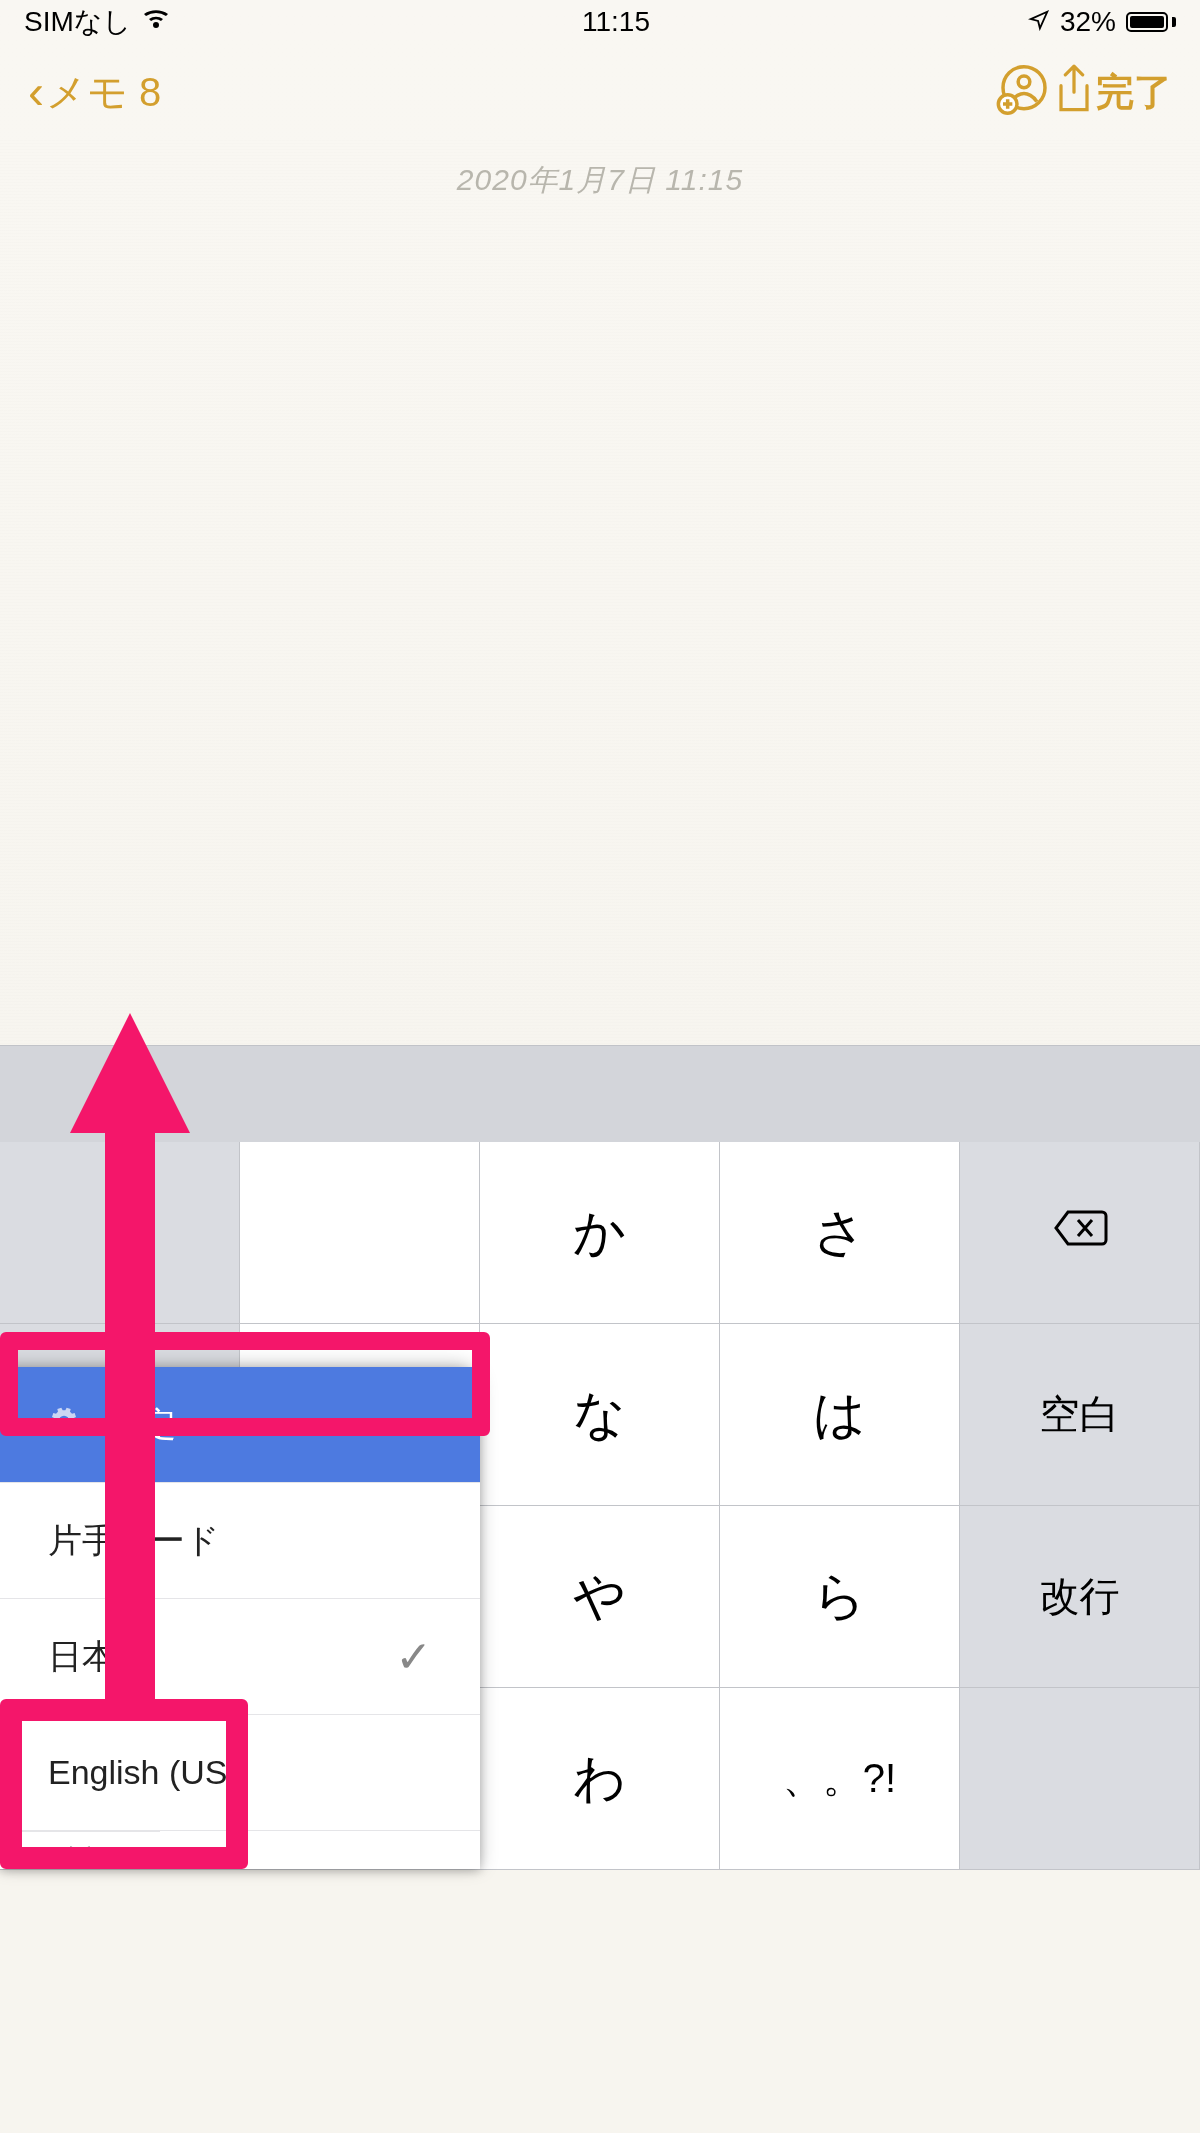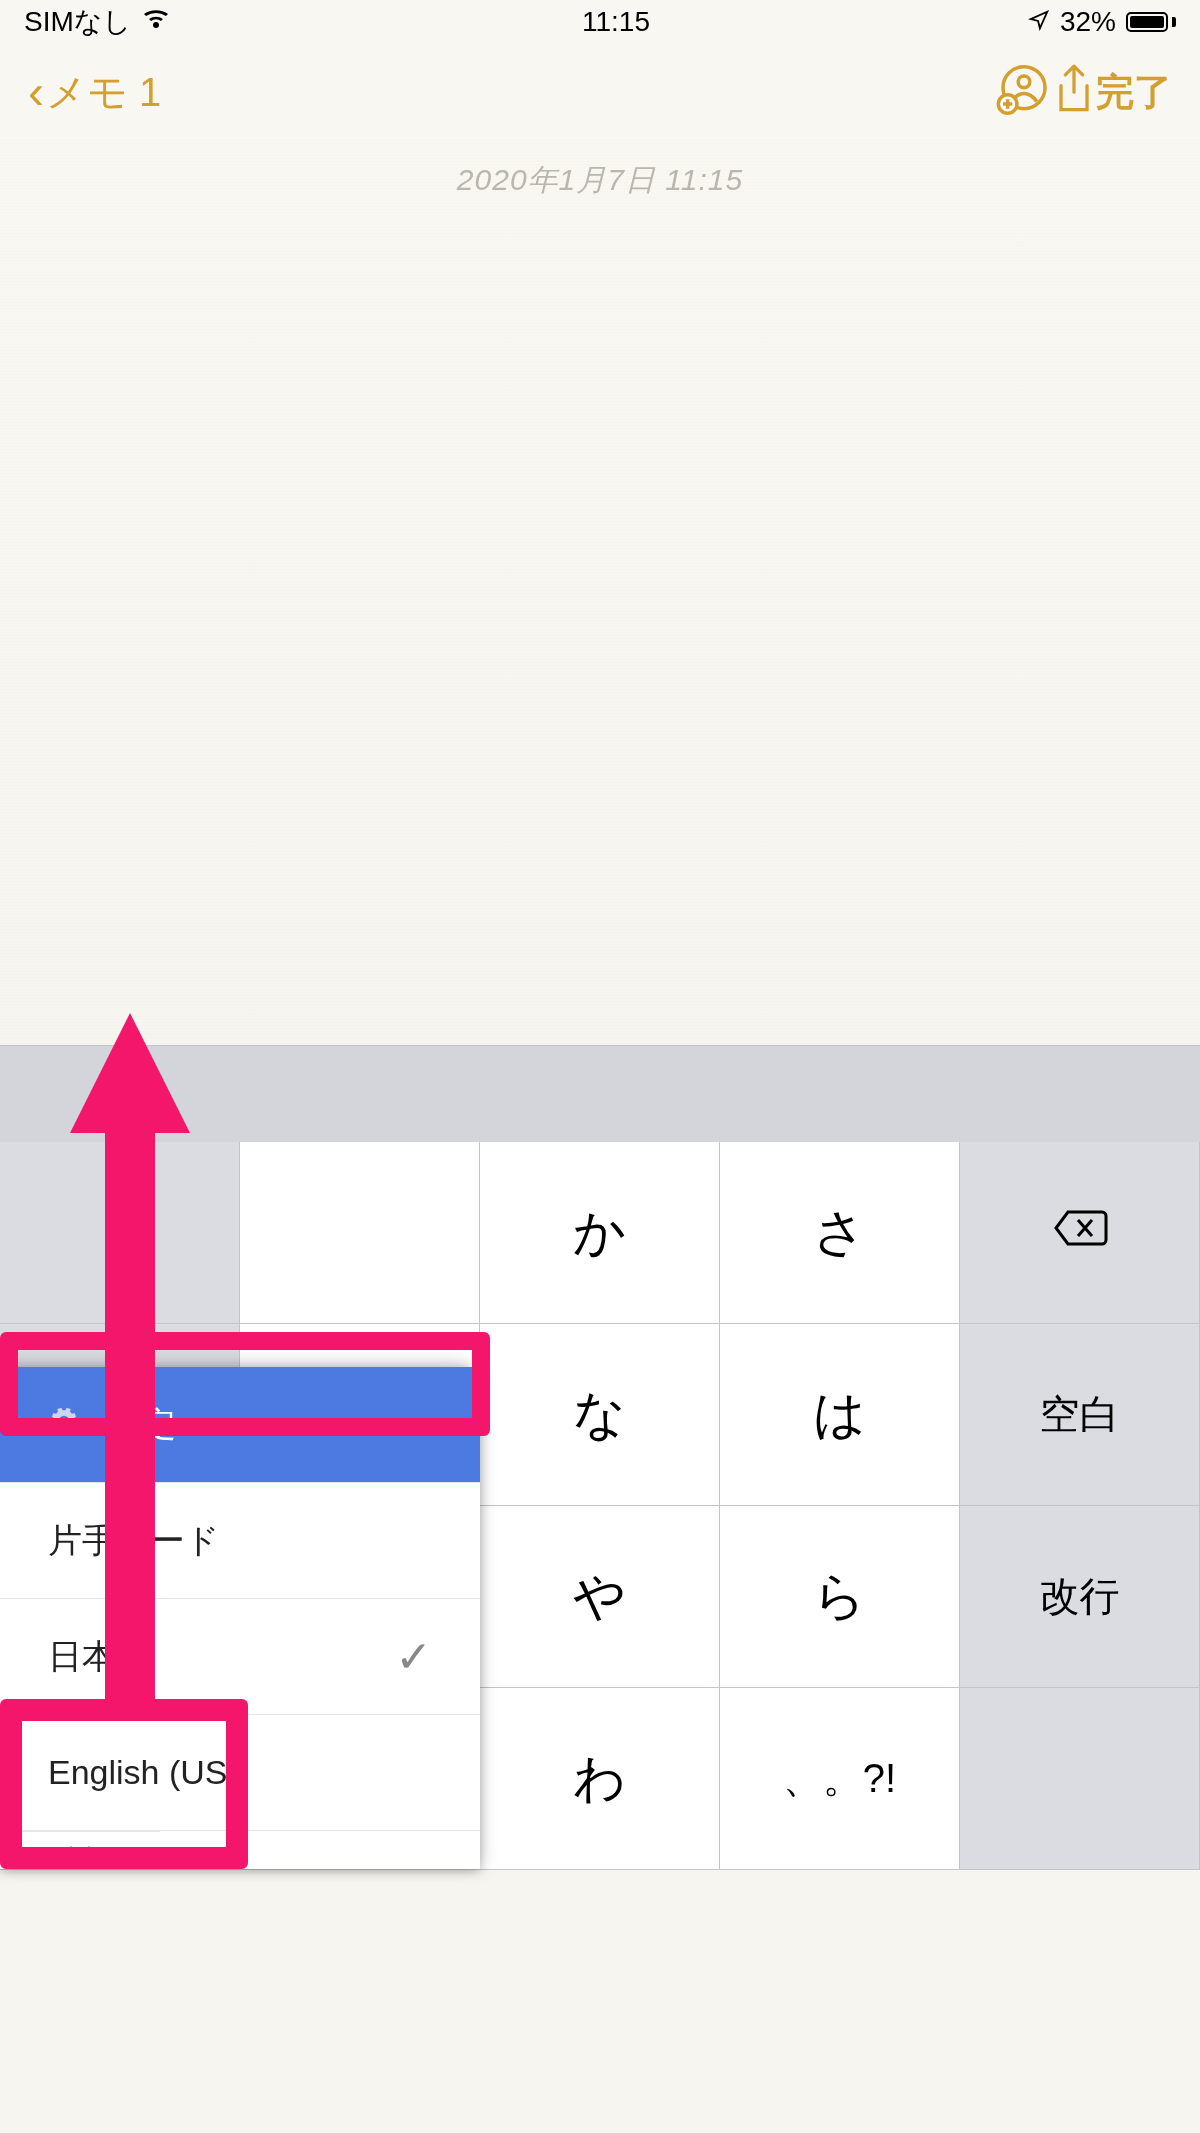--- a/index.html
+++ b/index.html
@@ -155,21 +155,21 @@
       <span class="battery">
         <span class="battery-body"></span>
           <span class="battery-tip"></span>
       </span>
     </div>
   </div>
 
   <div class="nav">
     <div class="nav-left">
       <span class="chev">‹</span>
-      <span>メモ 1</span>
+      <span>メモ 8</span>
     </div>
     <div class="nav-right">
       <span class="icon-btn">
         <svg class="collab" viewBox="0 0 48 48">
             <circle cx="24" cy="22" r="18" fill="none" stroke="#d39f2e" stroke-width="3"></circle>
             <circle cx="24" cy="17" r="5" fill="none" stroke="#d39f2e" stroke-width="3"></circle>
             <path d="M13 34c3-5 8-7 11-7s8 2 11 7" fill="none" stroke="#d39f2e" stroke-width="3"></path>
             <circle cx="10" cy="36" r="8" fill="#fff" stroke="#d39f2e" stroke-width="3"></circle>
             <path d="M10 32v8M6 36h8" stroke="#d39f2e" stroke-width="3"></path>
           </svg>

